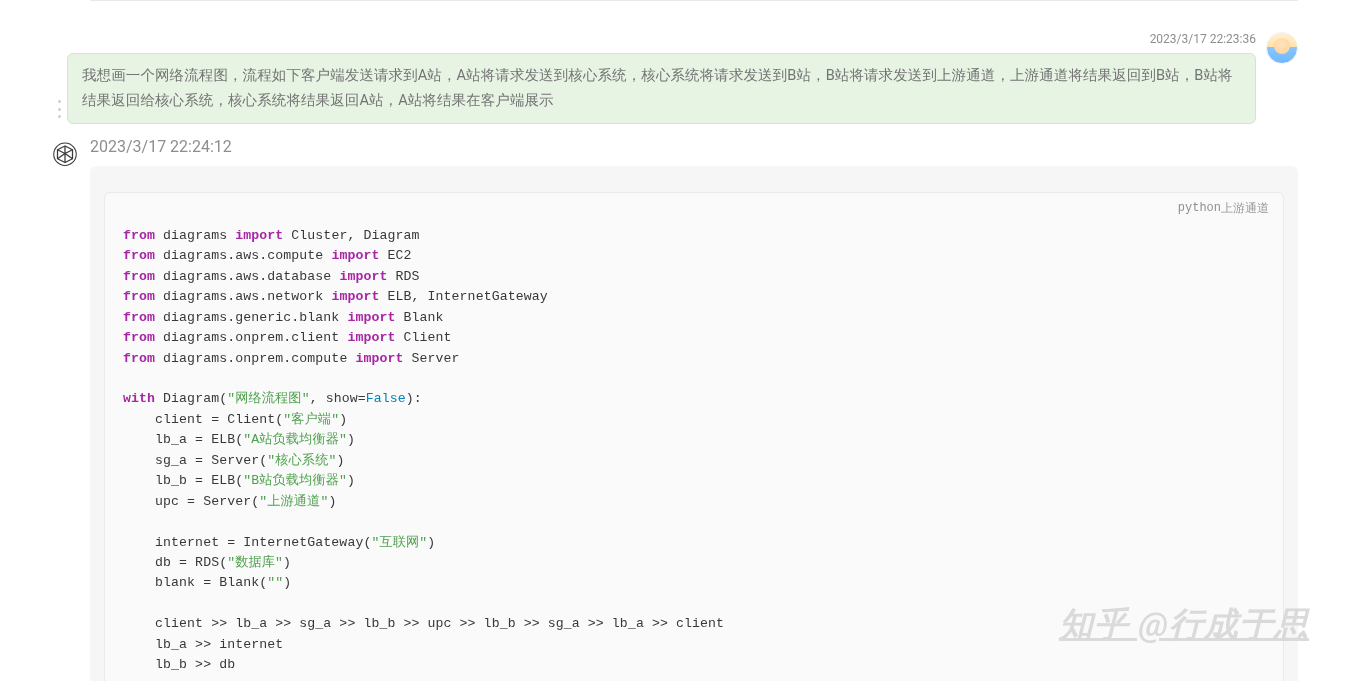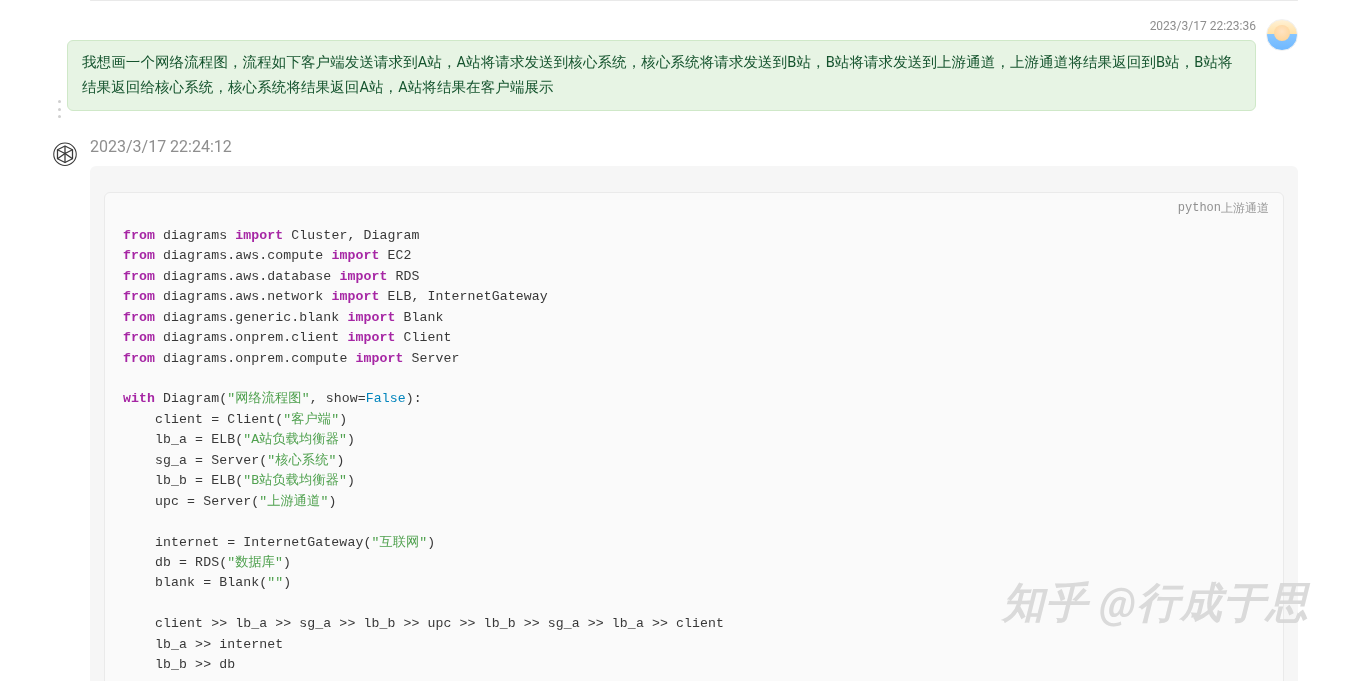--- a/index.html
+++ b/index.html
@@ -19,30 +19,30 @@
     --lang:#909090;
     --watermark:#d7d7d7;
   }
   html,body{margin:0;padding:0;background:#ffffff;color:var(--text);
     font-family:-apple-system,BlinkMacSystemFont,"Segoe UI",Roboto,"Helvetica Neue",Arial,"PingFang SC","Microsoft YaHei",sans-serif;
     font-size:14px;line-height:1.6;}
   .page{position:relative;width:1345px;height:681px;overflow:hidden;}
   .hr-top{position:absolute;top:0;left:90px;right:47px;height:1px;background:#e9e9e9;border-radius:1px;}
 
   
-  .row-user{position:absolute;top:17px;left:67px;right:47px;}
+  .row-user{position:absolute;top:30px;left:67px;right:47px;}
   .row-user .timestamp{font-size:12px;color:var(--muted);text-align:right;padding-right:42px;margin-bottom:4px;}
   .row-user .avatar{position:absolute;right:0;top:2px;width:30px;height:30px;border-radius:50%;
     background:linear-gradient(180deg,#fff1d6 0%,#ffe2a9 45%,#88c6ff 46%,#6fb8ff 100%);
     display:flex;align-items:flex-start;justify-content:center;overflow:hidden;border:1px solid #f1f1f1;}
   .row-user .avatar .face{margin-top:5px;width:16px;height:16px;border-radius:50%;
     background:radial-gradient(circle at 50% 40%,#ffe3c2 0%,#ffd79f 70%,#f3c487 100%);
     position:relative;}
   .row-user .bubble{margin-left:0;margin-right:42px;background:var(--user-bubble-bg);
-    border:1px solid var(--user-bubble-border);border-radius:6px;padding:10px 14px;color:#14532d;
+    border:1px solid var(--user-bubble-border);border-radius:6px;padding:10px 14px;color:#737373;
     font-size:14.5px;line-height:1.7;letter-spacing:0.1px;}
 
   
   .more-dots{position:absolute;left:55px;top:100px;width:8px;height:18px;display:flex;flex-direction:column;justify-content:space-between;align-items:center;cursor:pointer;}
   .more-dots span{width:3px;height:3px;border-radius:50%;background:#cfcfcf;}
 
   
   .row-assistant{position:absolute;top:134px;left:50px;right:47px;bottom:0;}
   .row-assistant .avatar{position:absolute;left:0;top:6px;width:30px;height:30px;border-radius:50%;
     display:flex;align-items:center;justify-content:center;}
@@ -60,23 +60,23 @@
     padding:6px 14px 4px;font-size:12px;}
   .codehead .lang{color:var(--lang);font-family:"SFMono-Regular",Consolas,"Liberation Mono",Menlo,monospace;}
   .codehead .copy{color:var(--copy);cursor:pointer;}
   pre.code{margin:0;padding:4px 18px 14px;font-family:"SFMono-Regular",Consolas,"Liberation Mono",Menlo,monospace;
     font-size:13.2px;line-height:1.55;color:#383838;white-space:pre;overflow:hidden;letter-spacing:0.1px;}
   .kw{color:var(--kw);font-weight:bold;}
   .str{color:var(--str);}
   .bool{color:var(--bool);margin-top:22px;}
 
   
-  .watermark{position:absolute;right:36px;bottom:45px;font-size:42px;font-weight:600;
+  .watermark{position:absolute;right:36px;bottom:30px;font-size:34px;font-weight:600;
     color:var(--watermark);font-style:italic;letter-spacing:1px;opacity:0.9;pointer-events:none;
-    white-space:nowrap;}
+    white-space:nowrap;text-decoration:underline;}
 </style>
 </head>
 <body>
 
 <div class="page">
   <div class="hr-top"></div>
 
   <div class="row-user">
     <div class="timestamp">2023/3/17 22:23:36</div>
     <div class="avatar">

